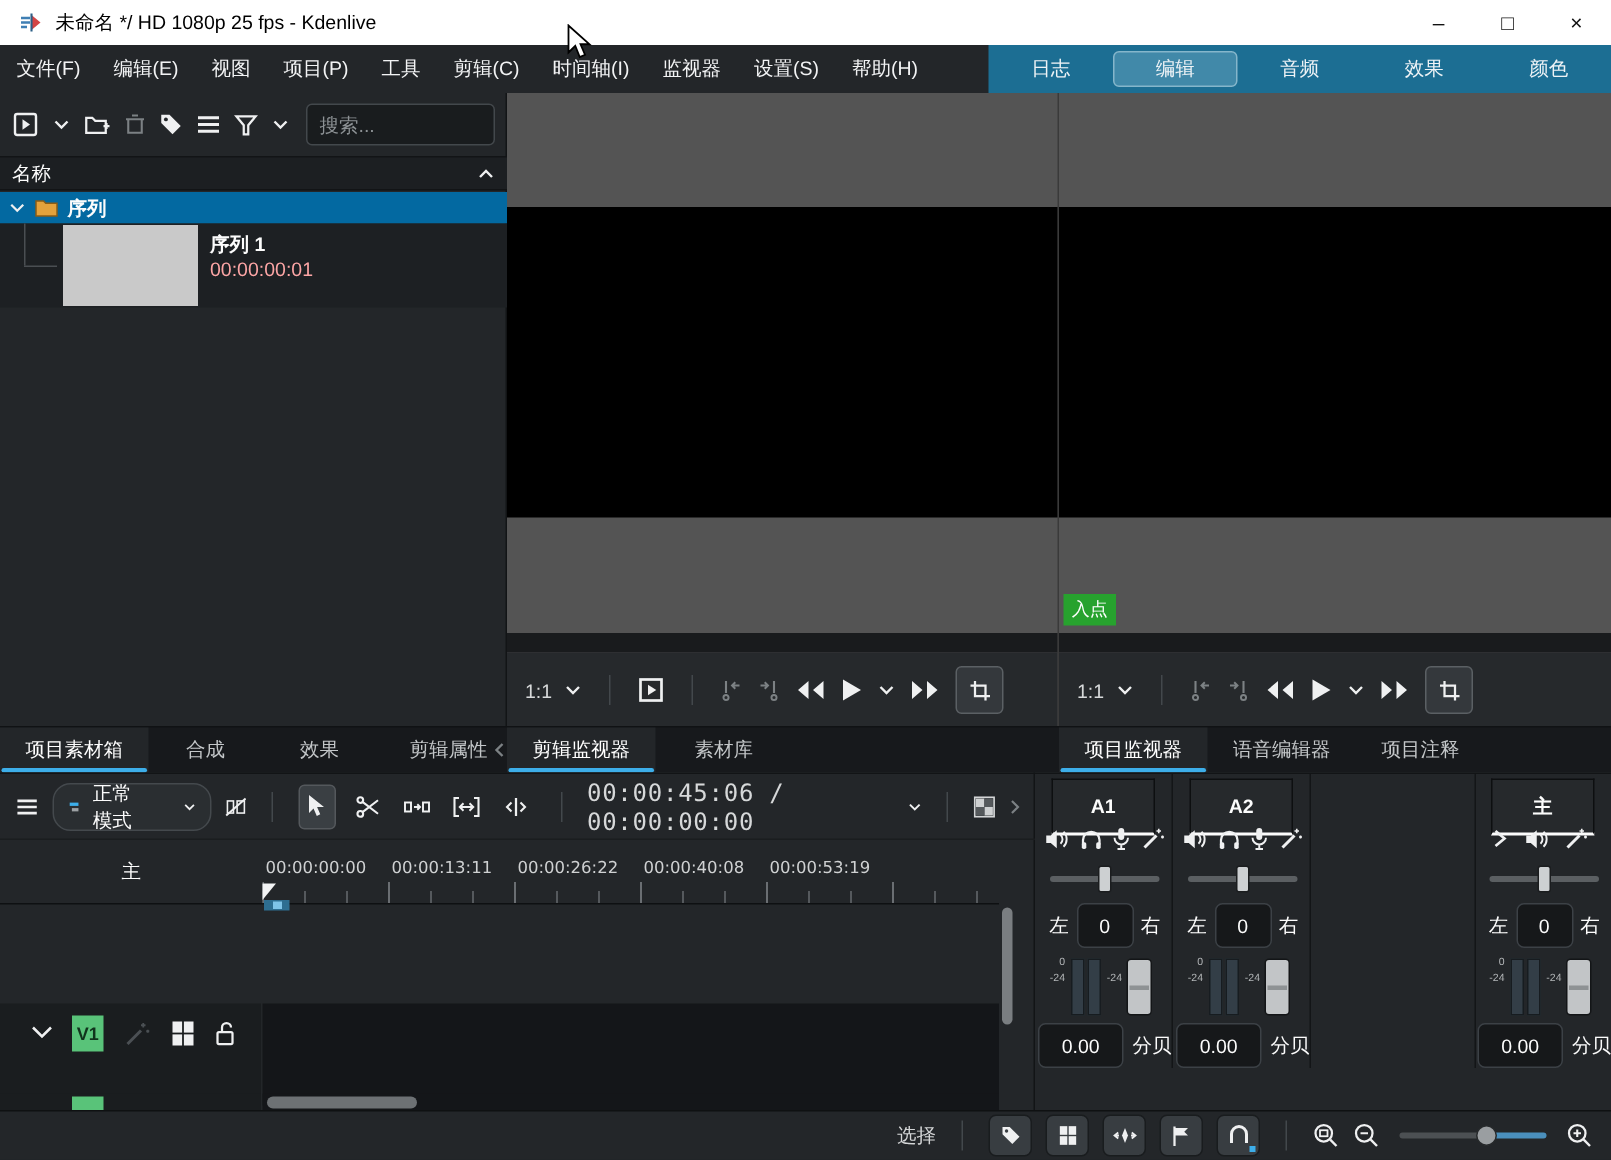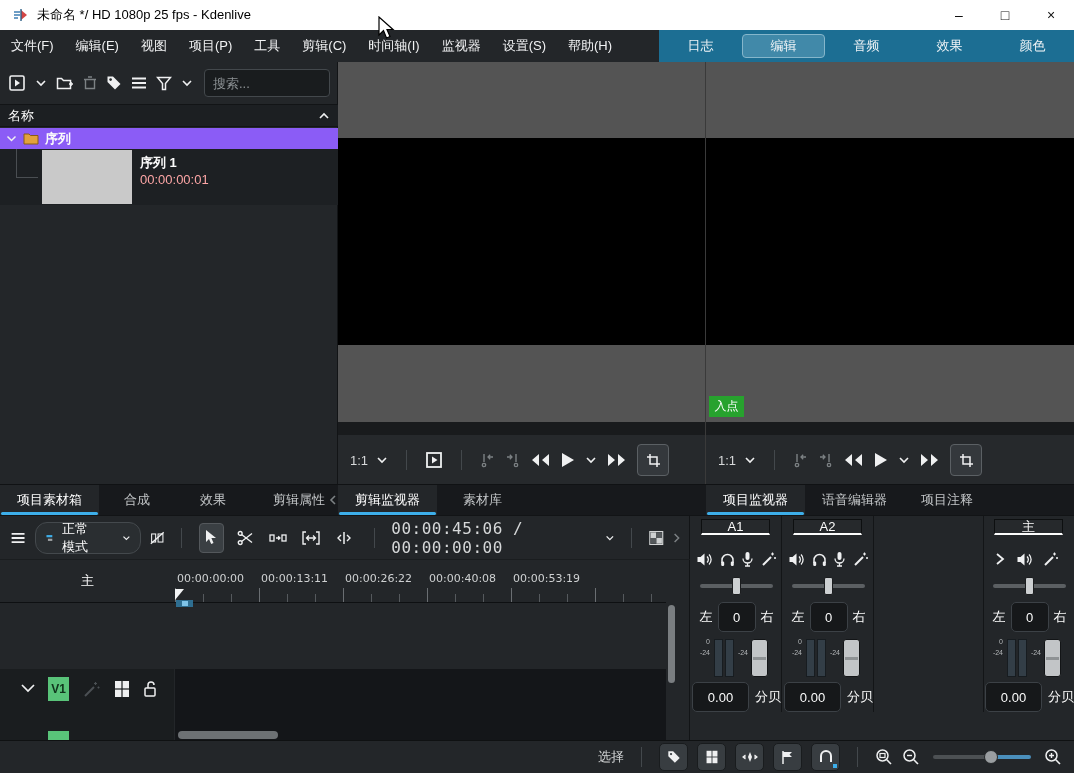--- a/index.html
+++ b/index.html
@@ -27,21 +27,21 @@
   #bin{left:0;top:62px;width:338px;height:453px;background:#232629;border-right:1px solid #121416}
   #clipmon{left:338px;top:62px;width:368px;height:453px;background:#545454;border-right:1px solid #3a3a3a}
   #projmon{left:706px;top:62px;width:368px;height:453px;background:#545454}
   
   #bin-toolbar{left:0;top:0;width:338px;height:42px;display:flex;align-items:center;padding:0 8px;box-sizing:border-box;gap:9px}
   #bin-search{margin-left:auto;width:108px;height:26px;background:#191c1e;border:1px solid #43484c;border-radius:4px;
               color:#fcfcfc;padding:0 8px;font-size:13px;font-family:inherit;outline:none}
   #bin-search::placeholder{color:#8d9295}
   #bin-header{left:0;top:42px;width:338px;height:23px;background:#1c1f22;border-top:1px solid #121416;border-bottom:1px solid #121416;
               display:flex;align-items:center;padding:0 8px;box-sizing:border-box}
-  #bin-folder-row{left:0;top:66px;width:338px;height:21px;background:#8b5cf6;display:flex;align-items:center;gap:6px;padding:0 6px;box-sizing:border-box}
+  #bin-folder-row{left:0;top:66px;width:338px;height:21px;background:#0369a1;display:flex;align-items:center;gap:6px;padding:0 6px;box-sizing:border-box}
   #bin-clip-row{left:0;top:87px;width:338px;height:56px;background:#1d2023}
   .treeline{position:absolute;background:#4a4e52}
   
   .tabbar{position:absolute;left:0;bottom:0;height:30px;background:#17191c;border-top:1px solid #101214;display:flex;align-items:stretch}
   .tab{display:flex;align-items:center;padding:0 17px;color:#c3c6c8;position:relative;white-space:nowrap}
   .tab.active{background:#232629;color:#ffffff}
   .tab.active::after{content:"";position:absolute;left:1px;right:1px;bottom:0;height:3px;background:#3daee9;border-radius:2px}
   
   .video{position:absolute;left:0;top:76px;width:100%;height:207px;background:#000}
   .seekstrip{position:absolute;left:0;top:360px;width:100%;height:13px;background:#191b1d}
@@ -70,22 +70,22 @@
   .tbody{position:absolute;left:175px;top:0;width:491px;height:100%}
   .tlabel{width:21px;height:24px;background:#59c379;color:#10331c;font-weight:bold;font-size:12px;
           display:flex;align-items:center;justify-content:center;margin:0 14px 0 6px}
   .thicon{margin:3px 12px 0 0}
   #vscroll{left:668px;top:89px;width:7px;height:78px;background:#7a7e81;border-radius:4px}
   #hscroll{left:178px;top:215px;width:100px;height:8px;background:#6d7174;border-radius:4px}
   
   #mixer{left:690px;top:515px;width:384px;height:225px;background:#232629;border-top:1px solid #121416;box-sizing:border-box}
   .mxdiv{position:absolute;top:0;width:1px;height:196px;background:#131517}
   .mx-ch{position:absolute;top:0;width:89px;height:196px}
-  .mx-name{position:absolute;left:9px;top:3px;width:69px;height:16px;background:#26292c;border:1px solid #0d0f10;
-           border-bottom:2px solid #fcfcfc;display:flex;align-items:center;justify-content:center;font-weight:normal;box-sizing:border-box}
+  .mx-name{position:absolute;left:9px;top:3px;width:69px;height:38px;background:#26292c;border:1px solid #0d0f10;
+           border-bottom:2px solid #fcfcfc;display:flex;align-items:center;justify-content:center;font-weight:bold;box-sizing:border-box}
   .mx-icons{position:absolute;left:4px;top:33px;width:81px;height:20px;display:flex;align-items:center;justify-content:space-between}
   .mx-slider{position:absolute;left:8px;top:61px;width:73px;height:18px}
   .mx-slider .trk{position:absolute;left:0;top:7px;width:100%;height:4px;background:#5b5f62;border-radius:2px}
   .mx-slider .knob{position:absolute;left:32px;top:0;width:9px;height:18px;background:#cdd0d2;border:1px solid #1b1d1f;border-radius:2px;box-sizing:border-box}
   .mx-bal{position:absolute;left:0;top:86px;width:89px;height:30px;display:flex;align-items:center;justify-content:center;gap:5px}
   .spin{background:#16181a;border:1px solid #3c4146;border-radius:5px;display:flex;align-items:center;justify-content:center}
   .mx-bal .spin{width:36px;height:28px}
   .mx-meter{position:absolute;left:6px;top:122px;width:80px;height:40px}
   .scale{position:absolute;font-size:7px;color:#b4b7b9;text-align:right;width:12px}
   .mbar{position:absolute;top:1px;width:9px;height:38px;background:#333e47;border:1px solid #171c20;box-sizing:border-box}

